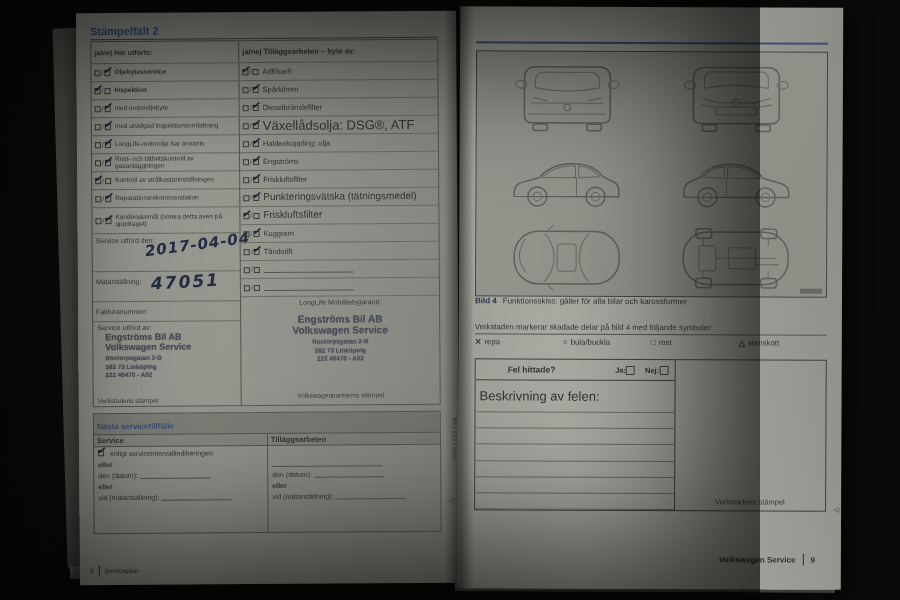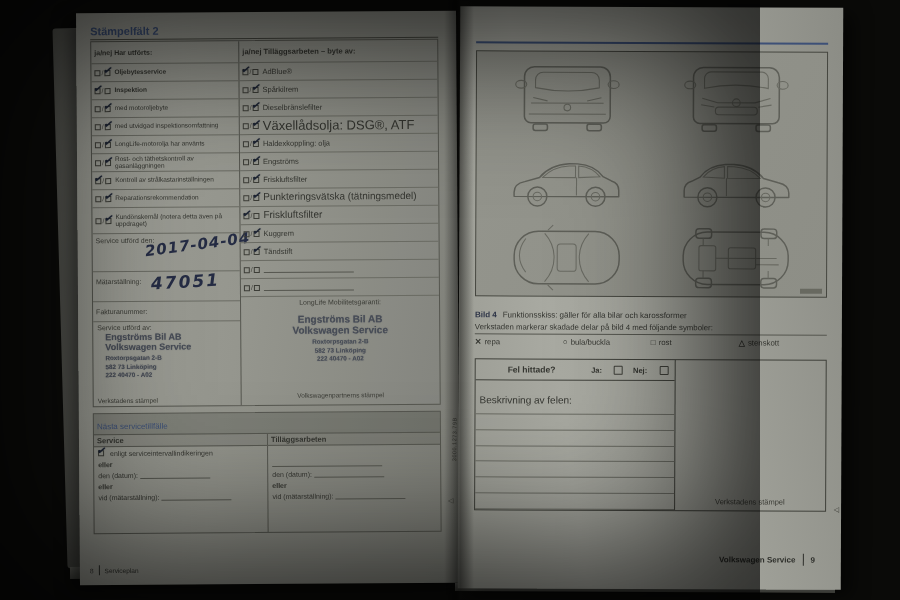--- a/index.html
+++ b/index.html
@@ -76,35 +76,35 @@
   
   .rp-title { position:absolute; left:16px; top:20px; }
   .rp-rule { position:absolute; left:16px; top:35px; width:352px; border-bottom:2px solid #3d5077; }
   .diagram { position:absolute; left:16px; top:44px; width:352px; height:246px; border:1.3px solid #45463f;
              background:linear-gradient(115deg,#94958d,#8d8e86); display:grid;
              grid-template-columns:1fr 1fr; grid-template-rows:88px 74px 84px; padding:2px 6px; }
   .cell { display:flex; align-items:center; justify-content:center; }
   .cell svg { width:100%; height:100%; }
   .diag-code { position:absolute; right:4px; bottom:3px; width:22px; height:5px; background:#686960; }
 
-  .caption { position:absolute; left:16px; top:304px; font-size:8px; }
+  .caption { position:absolute; left:16px; top:290px; font-size:8px; }
   .cap-label { font-weight:bold; color:#2c3346; margin-right:6px; }
   .sym-intro { position:absolute; left:16px; top:316px; width:352px; font-size:7.8px; border-bottom:1px solid #55564f; padding-bottom:2px; }
   .sym-row { position:absolute; left:16px; top:331px; width:352px; display:flex; font-size:7.8px; }
   .sym { display:flex; align-items:center; gap:3px; }
   .sym .g { font-weight:bold; font-size:8px; }
 
   .dmg { position:absolute; left:16px; top:352px; width:352px; height:152px; border:1.5px solid #3f403a; display:flex; }
   .dmgL { width:57%; border-right:1px solid #3f403a; display:flex; flex-direction:column; }
   .dmgR { flex:1; position:relative; }
   .dmg-hdr { display:flex; align-items:center; border-bottom:1px solid #3f403a; height:21px; padding:0 6px; gap:10px; }
   .dmg-q { font-weight:bold; font-size:8.5px; margin-left:26px; margin-right:auto; }
-  .janej { display:flex; align-items:center; gap:12px; font-size:7.5px; font-weight:bold; }
+  .janej { display:flex; align-items:center; gap:0; font-size:7.5px; font-weight:bold; }
   .bigbox { width:9px; height:9px; border:1.3px solid #3c3d37; border-radius:1px; display:inline-block; }
-  .desc-label-row { border-bottom:1px solid #6a6b63; padding:14px 4px 8px; font-size:10px; }
+  .desc-label-row { border-bottom:1px solid #6a6b63; padding:8px 4px 8px; font-size:13px; }
   .desc-line { flex:1; border-bottom:1px solid #6a6b63; }
   .desc-line:last-child { border-bottom:none; }
   .dmg-stamp-cap { position:absolute; bottom:4px; left:0; right:0; text-align:center; font-size:7.5px; color:#3a3b35; }
 
   .rp-footer { position:absolute; right:26px; top:546px; display:flex; align-items:center; gap:7px; font-size:8px; font-weight:bold; color:#2d2e2a; }
   .rp-footer .pgdiv { height:12px; }
   .spine-code { position:absolute; left:-7px; top:455px; font-size:5.5px; color:#3b3c36; transform:rotate(-90deg); transform-origin:left top; letter-spacing:.5px; }
 
   svg .ln { fill:none; stroke:#5e5f58; stroke-width:1.4; stroke-linejoin:round; stroke-linecap:round; }
   svg .ln2 { fill:none; stroke:#686961; stroke-width:1; }
@@ -359,21 +359,21 @@
               <div>222 40470 - A02</div>
             </div>
           </div>
           <div class="stamp-cap stamp-cap-r" style="left:0;right:0;text-align:center;">Volkswagenpartnerns stämpel</div>
         </div>
       </div>
     </div>
 
     <div class="next">
       <div class="next-hdr">
-        <span class="blue" style="font-size:8px;font-weight:normal;">Nästa servicetillfälle</span>
+        <span class="blue" style="font-size:8px;font-weight:bold;">Nästa servicetillfälle</span>
       </div>
       <div class="next-cols-hdr">
         <div style="width:50%;">Service</div>
         <div style="width:50%;border-left:1px solid #55564f;">Tilläggsarbeten</div>
       </div>
       <div class="next-body">
         <div class="ncol">
           <div style="position:relative;">
             <span class="pair">
                 <span class="cbx">

